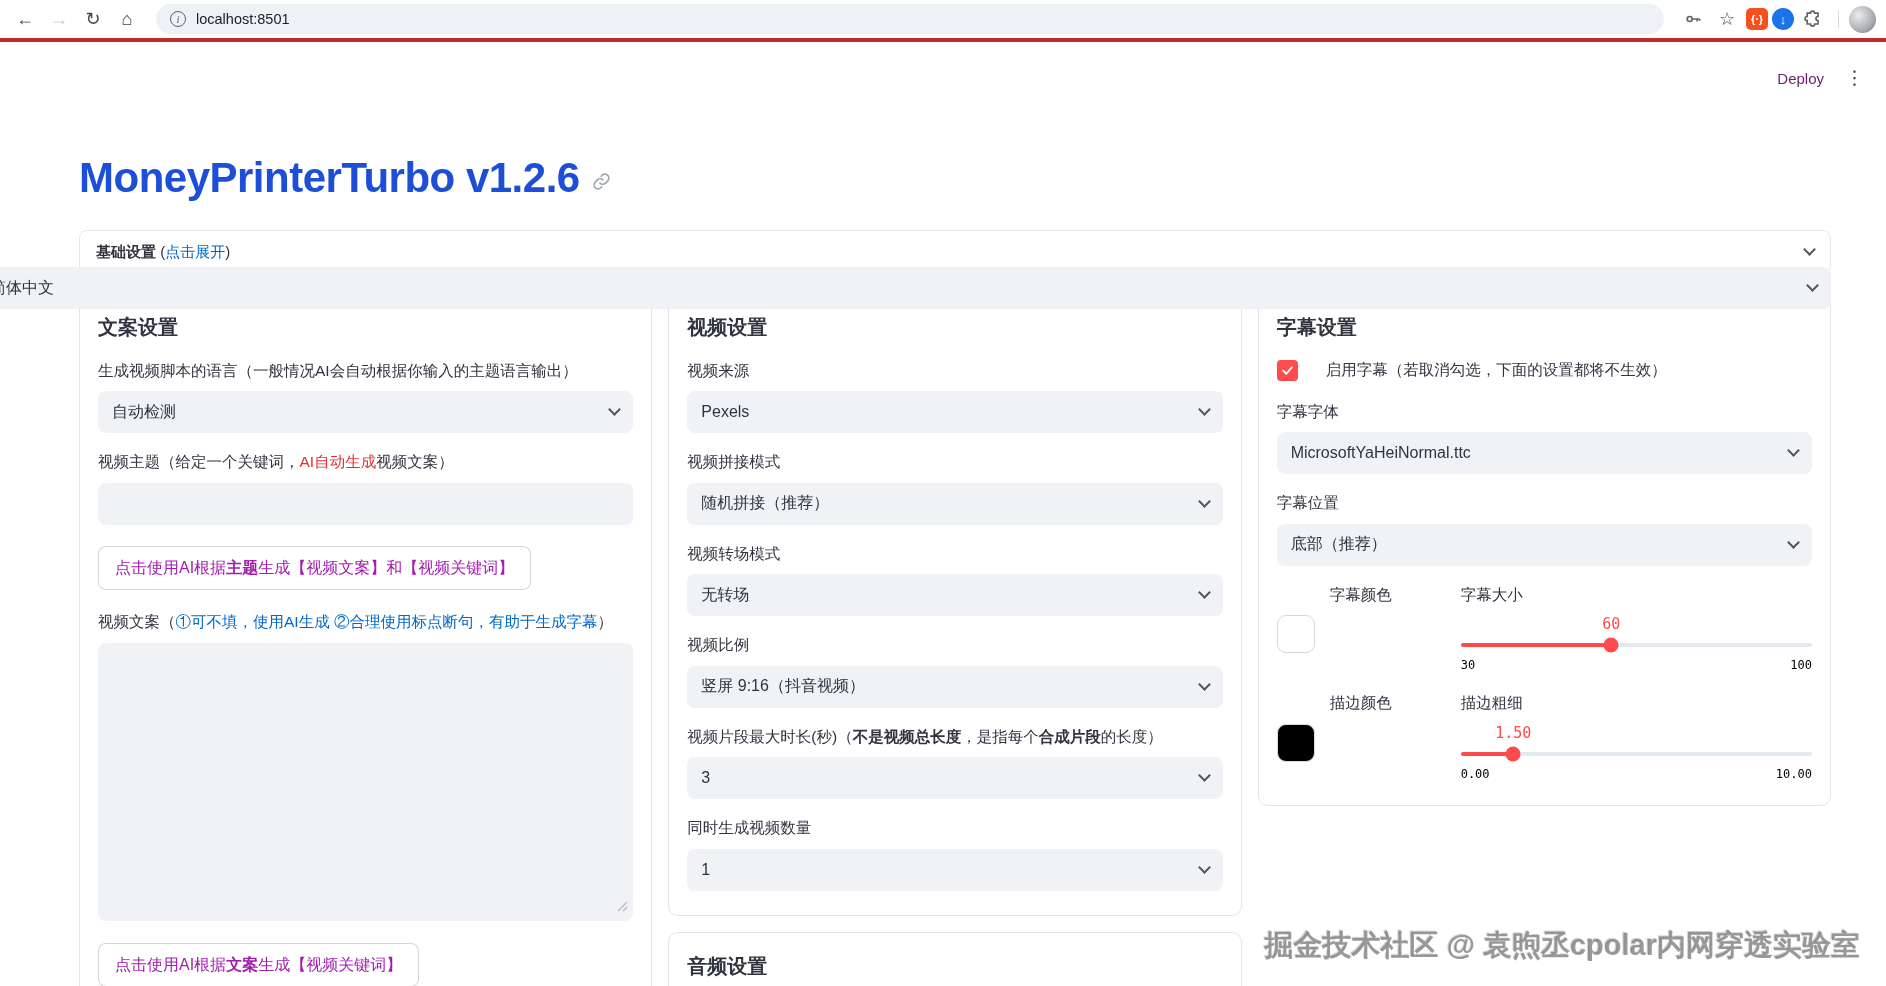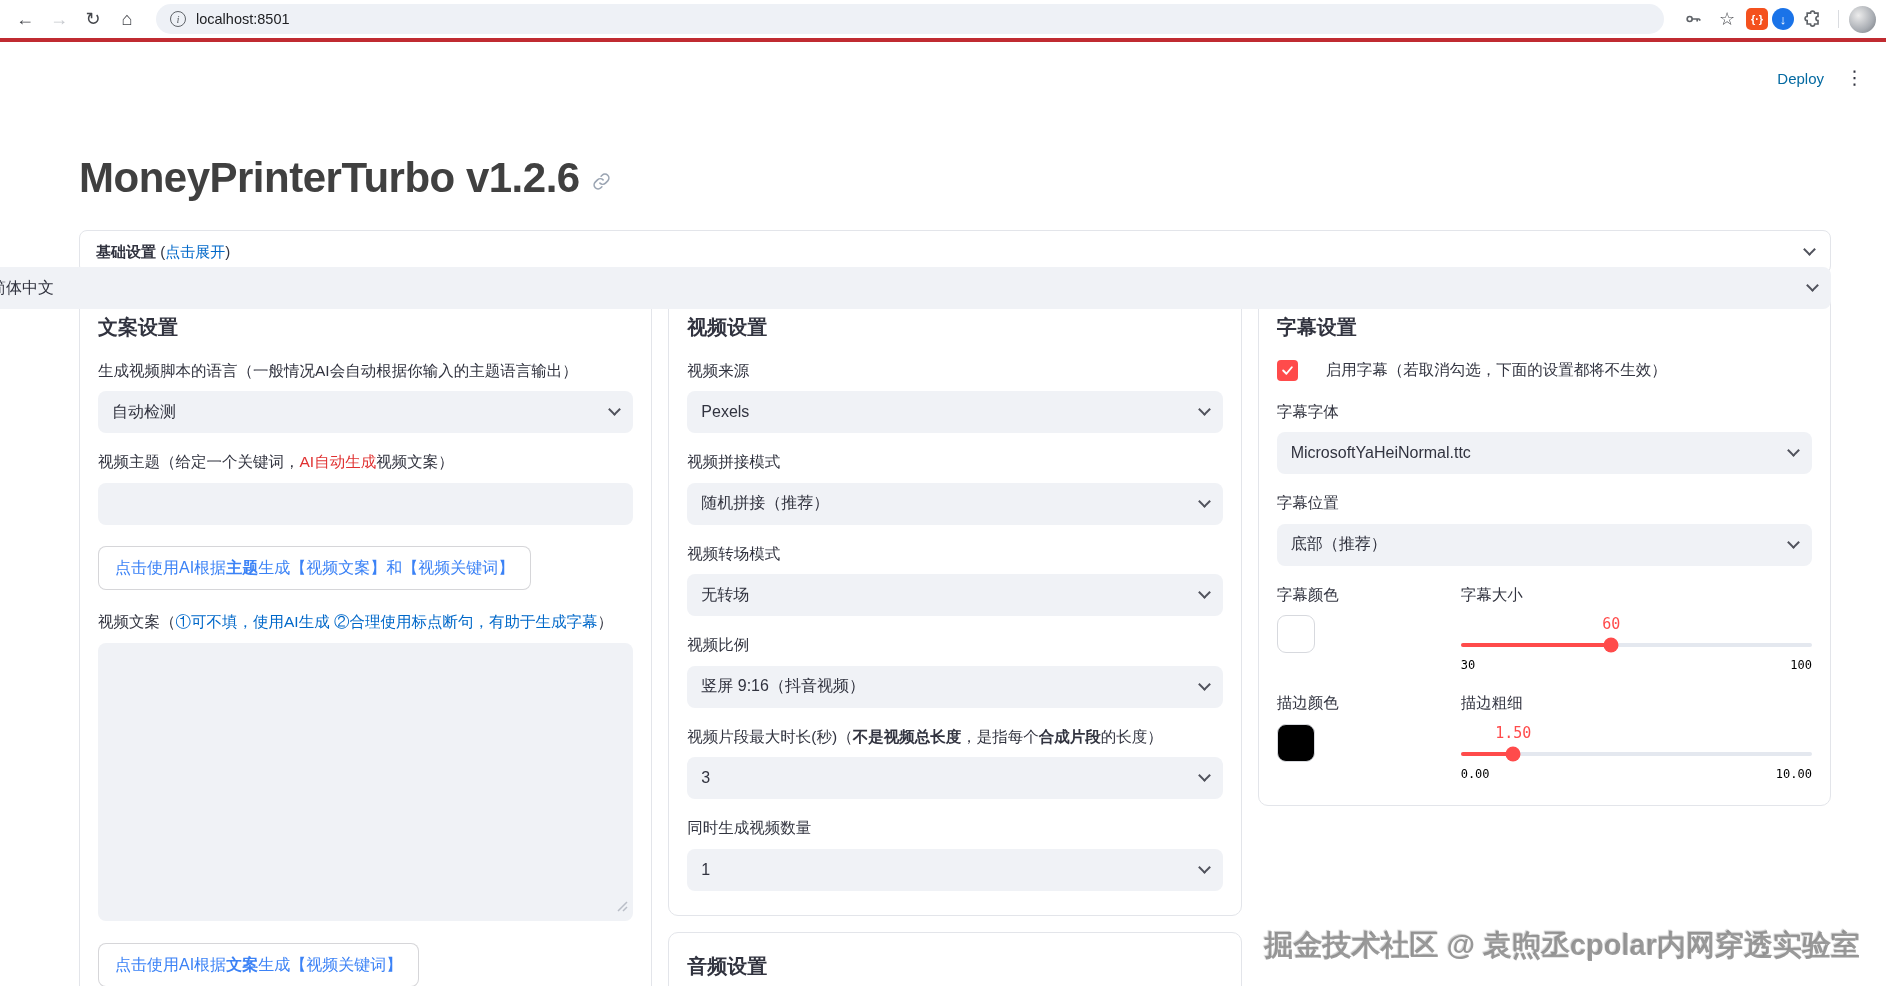--- a/index.html
+++ b/index.html
@@ -23,25 +23,25 @@
   .ext-orange { width:22px; height:22px; background:#f4511e; border-radius:5px; color:#fff;
                 font-size:11px; display:flex; align-items:center; justify-content:center; font-weight:bold; flex:none;}
   .ext-blue { width:22px; height:22px; background:#1a73e8; border-radius:50%; color:#fff;
               font-size:13px; display:flex; align-items:center; justify-content:center; flex:none;}
   .chrome-sep { width:1px; height:18px; background:#dadce0; margin:0 6px; flex:none;}
   .avatar { width:27px; height:27px; border-radius:50%; flex:none;
             background:radial-gradient(circle at 35% 35%, #ececec, #a9adb3 60%, #6f747a); }
   .deco { height:4px; background:#c02b31; }
 
   
-  .deploy { position:absolute; top:70px; right:62px; font-size:15px; color:#0369a1; cursor:pointer; }
+  .deploy { position:absolute; top:70px; right:62px; font-size:15px; color:#701a75; cursor:pointer; }
   .menu-dots { position:absolute; top:66px; right:22px; font-size:19px; color:#31333f; cursor:pointer; }
 
   .main { padding:0 55px 0 79px; position:relative; }
-  h1.app-title { margin-top:112px; font-size:42px; font-weight:700; color:#404040;
+  h1.app-title { margin-top:112px; font-size:42px; font-weight:700; color:#1d4ed8;
                  display:flex; align-items:center; gap:12px; letter-spacing:-0.5px; }
   .anchor-icon { display:flex; align-items:center; margin-top:6px; }
   .lang-select { position:absolute; top:113px; right:55px; width:432px; }
 
   
   .select, .text-input {
     height:42px; background:#f0f2f6; border-radius:8px; display:flex; align-items:center;
     justify-content:space-between; padding:0 14px; font-size:16px; color:#31333f; border:none; width:100%;
   }
   input.text-input { display:block; }
@@ -59,37 +59,37 @@
   .exp-title { font-weight:700; }
 
   .columns { display:flex; gap:16px; margin-top:19px; align-items:flex-start; }
   .col { flex:1; min-width:0; }
   .card { border:1px solid #e3e5ea; border-radius:10px; padding:20px 18px; background:#fff; }
   .card-title { font-size:20px; font-weight:700; margin-bottom:19px; color:#31333f; }
   .card + .card { margin-top:16px; }
   .tall-card { min-height:830px; }
 
   .btn { display:inline-block; border:1px solid rgba(49,51,63,.2); border-radius:8px;
-         padding:10px 16px; font-size:16px; color:#3b82f6; background:#fff;
+         padding:10px 16px; font-size:16px; color:#a21caf; background:#fff;
          margin:3px 0 21px; cursor:pointer; line-height:1.4; }
 
   .area-wrap { position:relative; margin-bottom:19px; }
   textarea.area { width:100%; height:278px; background:#f0f2f6; border:none; border-radius:8px;
                   resize:none; font-family:inherit; font-size:16px; padding:10px 14px; display:block; }
   .resize-grip { position:absolute; right:5px; bottom:5px; }
 
   
   .chk-row { display:flex; align-items:center; gap:28px; margin-bottom:20px; }
   .chk { width:21px; height:21px; background:#ff4b4b; border-radius:4px; flex:none;
          display:flex; align-items:center; justify-content:center; cursor:pointer; }
   .chk-label { font-size:15.5px; }
 
   
   .pair { display:flex; gap:16px; margin-bottom:20px; }
-  .pair-left { width:168px; flex:none; }
+  .pair-left { width:168px; flex:none;text-align:center; }
   .pair-right { flex:1; min-width:0; }
   .swatch { width:38px; height:38px; border-radius:9px; border:1px solid #d7d9de; margin-top:4px; cursor:pointer; }
 
   .slider { margin-top:2px; }
   .sl-valrow { position:relative; height:21px; font-family:"DejaVu Sans Mono", monospace;
                font-size:15px; color:#ff4b4b; }
   .sl-val { position:absolute; left:var(--pct); transform:translateX(-50%); }
   .sl-track { position:relative; height:4px; background:#e4e8ef; border-radius:2px; margin:7px 0 11px; cursor:pointer; }
   .sl-fill { position:absolute; left:0; top:0; bottom:0; width:var(--pct); background:#ff4b4b; border-radius:2px; }
   .sl-thumb { position:absolute; left:var(--pct); top:50%; transform:translate(-50%,-50%);

